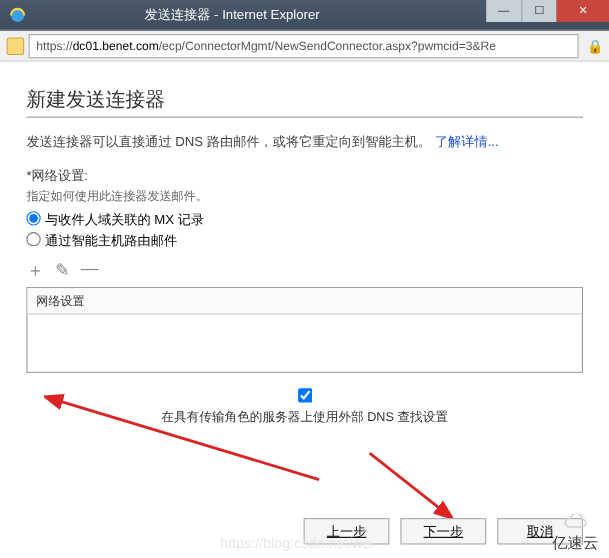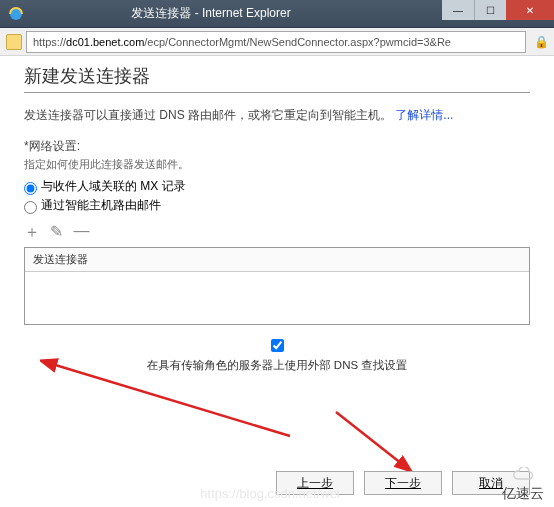--- a/index.html
+++ b/index.html
@@ -68,40 +68,40 @@
     display: flex;
     align-items: center;
     overflow: hidden;
     white-space: nowrap;
     font-size: 11px;
     color: #555;
   }
   .url-box .host { color: #000; }
   .lock-icon { width: 14px; color: #7a7a7a; margin-left: 4px; flex-shrink:0; }
   .content {
-    padding: 8px 24px 12px 24px;
+    padding: 22px 24px 12px 24px;
     position: relative;
     height: calc(100% - 56px);
   }
   .page-title {
     font-size: 18px;
     color: #333;
     font-weight: 400;
     margin-bottom: 4px;
   }
   .title-underline {
     border: none;
     border-top: 1px solid #999;
     margin-bottom: 14px;
   }
   .intro { font-size: 12px; color: #444; margin-bottom: 14px; }
   .intro a { color: #1d4ed8; text-decoration: none; }
   .label-star { color: #444; margin-bottom: 2px; }
   .sublabel { color: #666; margin-bottom: 6px; font-size: 11px; }
-  .radio-row { margin: 2px 0; display: flex; align-items: flex-end; gap: 4px; }
+  .radio-row { margin: 2px 0; display: flex; align-items: flex-start; gap: 4px; }
   .radio-row input { margin: 0; }
   .toolbar-row { margin-top: 8px; display: flex; gap: 10px; color: #888; font-size: 16px; }
   .toolbar-row span { cursor: default; }
   .list-box {
     margin-top: 4px;
     border: 1px solid #999;
     height: 78px;
     background: #fff;
   }
   .list-header {
@@ -210,21 +210,21 @@
     <span>通过智能主机路由邮件</span>
   </label>
 
   <div class="toolbar-row">
     <span>＋</span>
     <span>✎</span>
     <span>—</span>
   </div>
 
   <div class="list-box">
-    <div class="list-header">发送连接器</div>
+    <div class="list-header">网络设置</div>
   </div>
 
   <label class="checkbox-row">
     <input type="checkbox" checked="" style="">
     <span>在具有传输角色的服务器上使用外部 DNS 查找设置</span>
   </label>
 
   <svg class="red-arrow" style="left:40px; top:300px; width:260px; height:90px;">
     <defs>
         <marker id="ah1" markerWidth="10" markerHeight="10" refX="2" refY="3" orient="auto">

